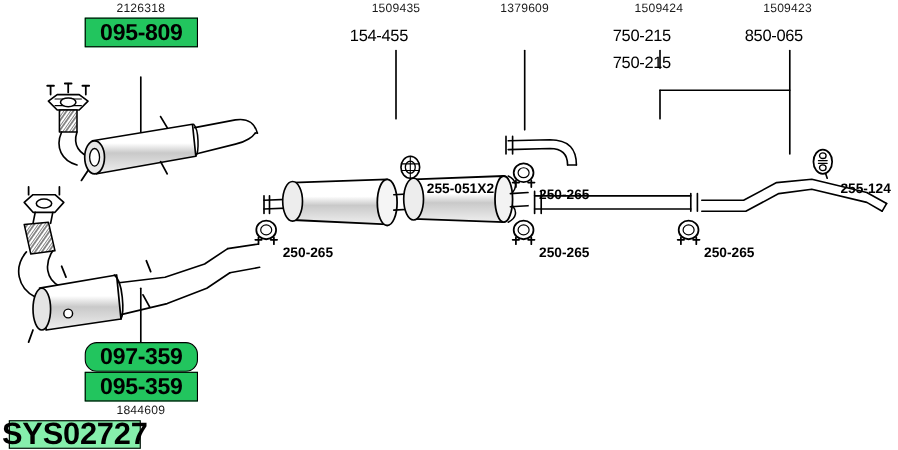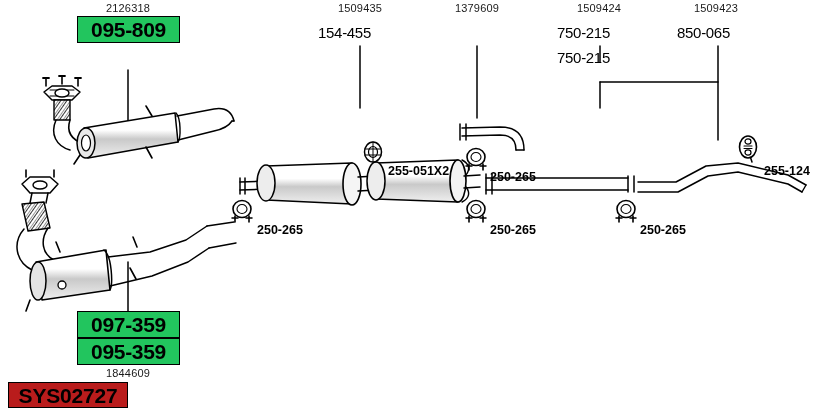--- a/index.html
+++ b/index.html
@@ -22,22 +22,22 @@
   }
   .boxnum{
     position:absolute;box-sizing:border-box;
     border:1.6px solid #000;background:#22c55e;
     font-size:21px;font-weight:700;letter-spacing:-0.3px;
     display:flex;align-items:center;justify-content:center;
     color:#000;line-height:1;
   }
   .syscode{
     position:absolute;box-sizing:border-box;
-    border:1.6px solid #000;background:#b91c1c;
-    font-size:21px;font-weight:700;letter-spacing:-0.2px;
+    border:1.6px solid #000;background:#86efac;
+    font-size:28px;font-weight:700;letter-spacing:-0.2px;
     display:flex;align-items:center;justify-content:center;
     color:#000;line-height:1;
   }
   .smallpart{
     position:absolute;font-size:12.5px;font-weight:700;
     white-space:nowrap;color:#000;margin-top:18px;
   }
 </style>
 </head>
 <body>
@@ -231,21 +231,21 @@
 
   <div class="oem" style="left:427px;top:2px;width:100px;">1379609</div>
 
   <div class="oem" style="left:549px;top:2px;width:100px;">1509424</div>
   <div class="bignum" style="left:557px;top:24px;">750-215</div>
   <div class="bignum" style="left:557px;top:49px;">750-215</div>
 
   <div class="oem" style="left:666px;top:2px;width:100px;">1509423</div>
   <div class="bignum" style="left:677px;top:24px;">850-065</div>
 
-  <div class="boxnum" style="left:77px;top:311px;width:103px;height:27px;">097-359</div>
+  <div class="boxnum" style="left:77px;top:311px;width:103px;height:27px;border-radius:11px;">097-359</div>
   <div class="boxnum" style="left:77px;top:338px;width:103px;height:27px;">095-359</div>
   <div class="oem" style="left:78px;top:367px;width:100px;">1844609</div>
 
   <div class="syscode" style="left:8px;top:382px;width:120px;height:26px;">SYS02727</div>
 
   <div class="smallpart" style="left:388px;top:146px;">255-051X2</div>
   <div class="smallpart" style="left:490px;top:152px;">250-265</div>
   <div class="smallpart" style="left:257px;top:205px;">250-265</div>
   <div class="smallpart" style="left:490px;top:205px;">250-265</div>
   <div class="smallpart" style="left:640px;top:205px;">250-265</div>

